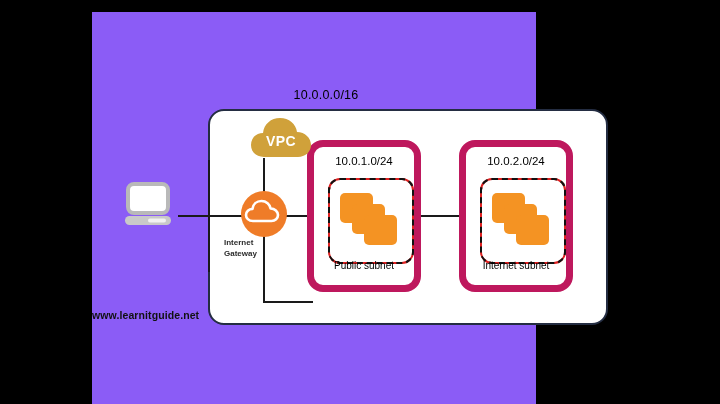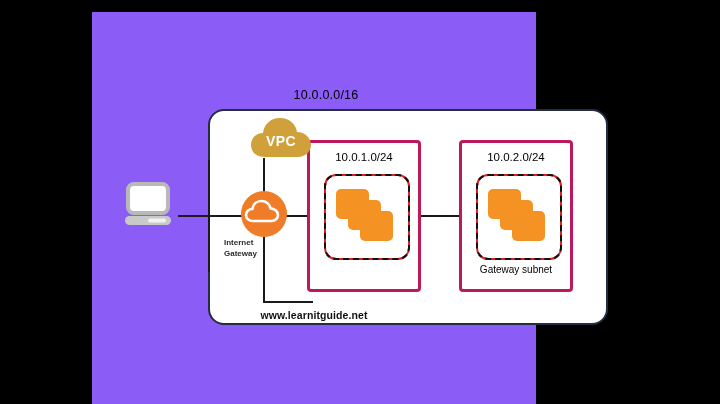--- a/index.html
+++ b/index.html
@@ -61,22 +61,22 @@
     letter-spacing: 0.2px;
   }
   .cidr-top span { margin-left: 24px; }
 
   
   .subnet {
     position: absolute;
     top: 128px;
     width: 114px;
     height: 152px;
-    border: 3px solid #be185d;
-    border-radius: 4px;
+    border: 7px solid #be185d;
+    border-radius: 16px;
     background: #ffffff;
     box-sizing: border-box;
     z-index: 4;
   }
   .subnet.public  { left: 215px; }
   .subnet.private { left: 367px; text-decoration: underline; }
 
   .subnet-cidr {
     position: absolute;
     top: 8px;
@@ -200,21 +200,21 @@
   }
   .wire.h { height: 1.5px; }
   .wire.v { width: 1.5px; }
 
   
   .watermark {
     position: absolute;
     left: 0;
     right: 0;
     bottom: 10px;
-    text-align: center;
+    text-align: left;
     font-size: 10.5px;
     font-weight: bold;
     color: #111111;
     letter-spacing: 0.1px;
     z-index: 6;
   }
 </style>
 </head>
 <body>
 
@@ -244,33 +244,34 @@
     <div class="subnet public">
       <div class="subnet-cidr">10.0.1.0/24</div>
       <div class="sg-outer">
         <div class="sg-inner"></div>
         <div class="stack">
           <div class="card c1"></div>
           <div class="card c2"></div>
           <div class="card c3"></div>
         </div>
       </div>
+      <div class="subnet-name">Public subnet</div>
     </div>
 
     <div class="subnet private">
       <div class="subnet-cidr">10.0.2.0/24</div>
       <div class="sg-outer">
         <div class="sg-inner"></div>
         <div class="stack">
           <div class="card c1"></div>
           <div class="card c2"></div>
           <div class="card c3"></div>
         </div>
       </div>
-      <div class="subnet-name">Gateway subnet</div>
+      <div class="subnet-name">Internet subnet</div>
     </div>
 
     <div class="vpc-cloud">
       <svg width="62" height="46" viewBox="0 0 62 46">
         <path d="M14 41 C5 41 1 35 1 29 C1 22 6 17 13 17 C14 8 21 2 30 2
                  C39 2 46 8 47 16 C55 16 61 22 61 29 C61 36 55 41 48 41 Z" fill="#d0a13a"></path>
       </svg>
       <div class="label">VPC</div>
     </div>
 

